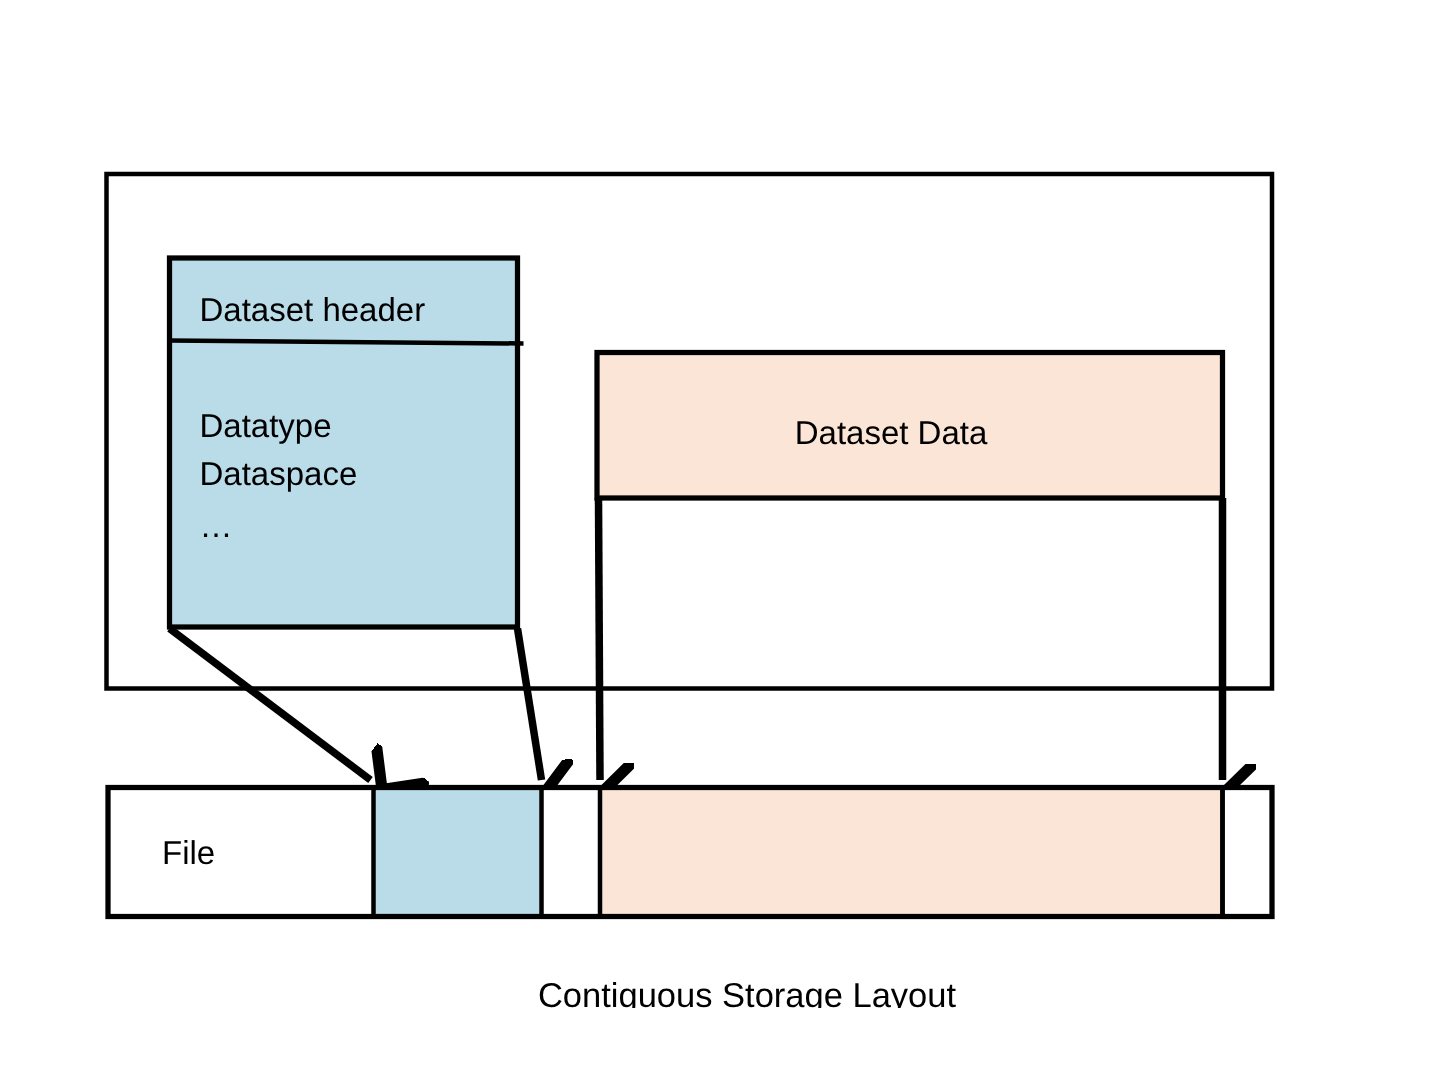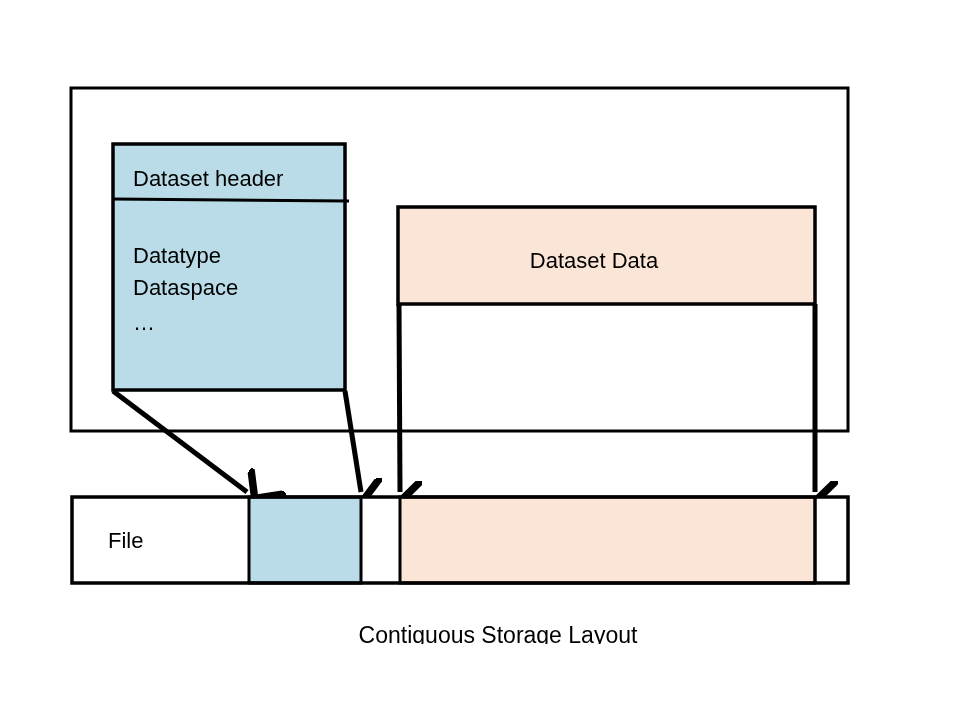--- a/index.html
+++ b/index.html
@@ -11,20 +11,21 @@
   body {
     font-family: "Liberation Sans", sans-serif;
     color: #000000;
   }
   #canvas {
     position: relative;
     width: 960px;
     height: 644px;
     background: #ffffff;
     overflow: hidden;
+    margin-top: 28px;
   }
   #diagram-svg {
     position: absolute;
     left: 0;
     top: 0;
     width: 960px;
     height: 720px;
   }
   .dgm-text {
     font-family: "Liberation Sans", sans-serif;

